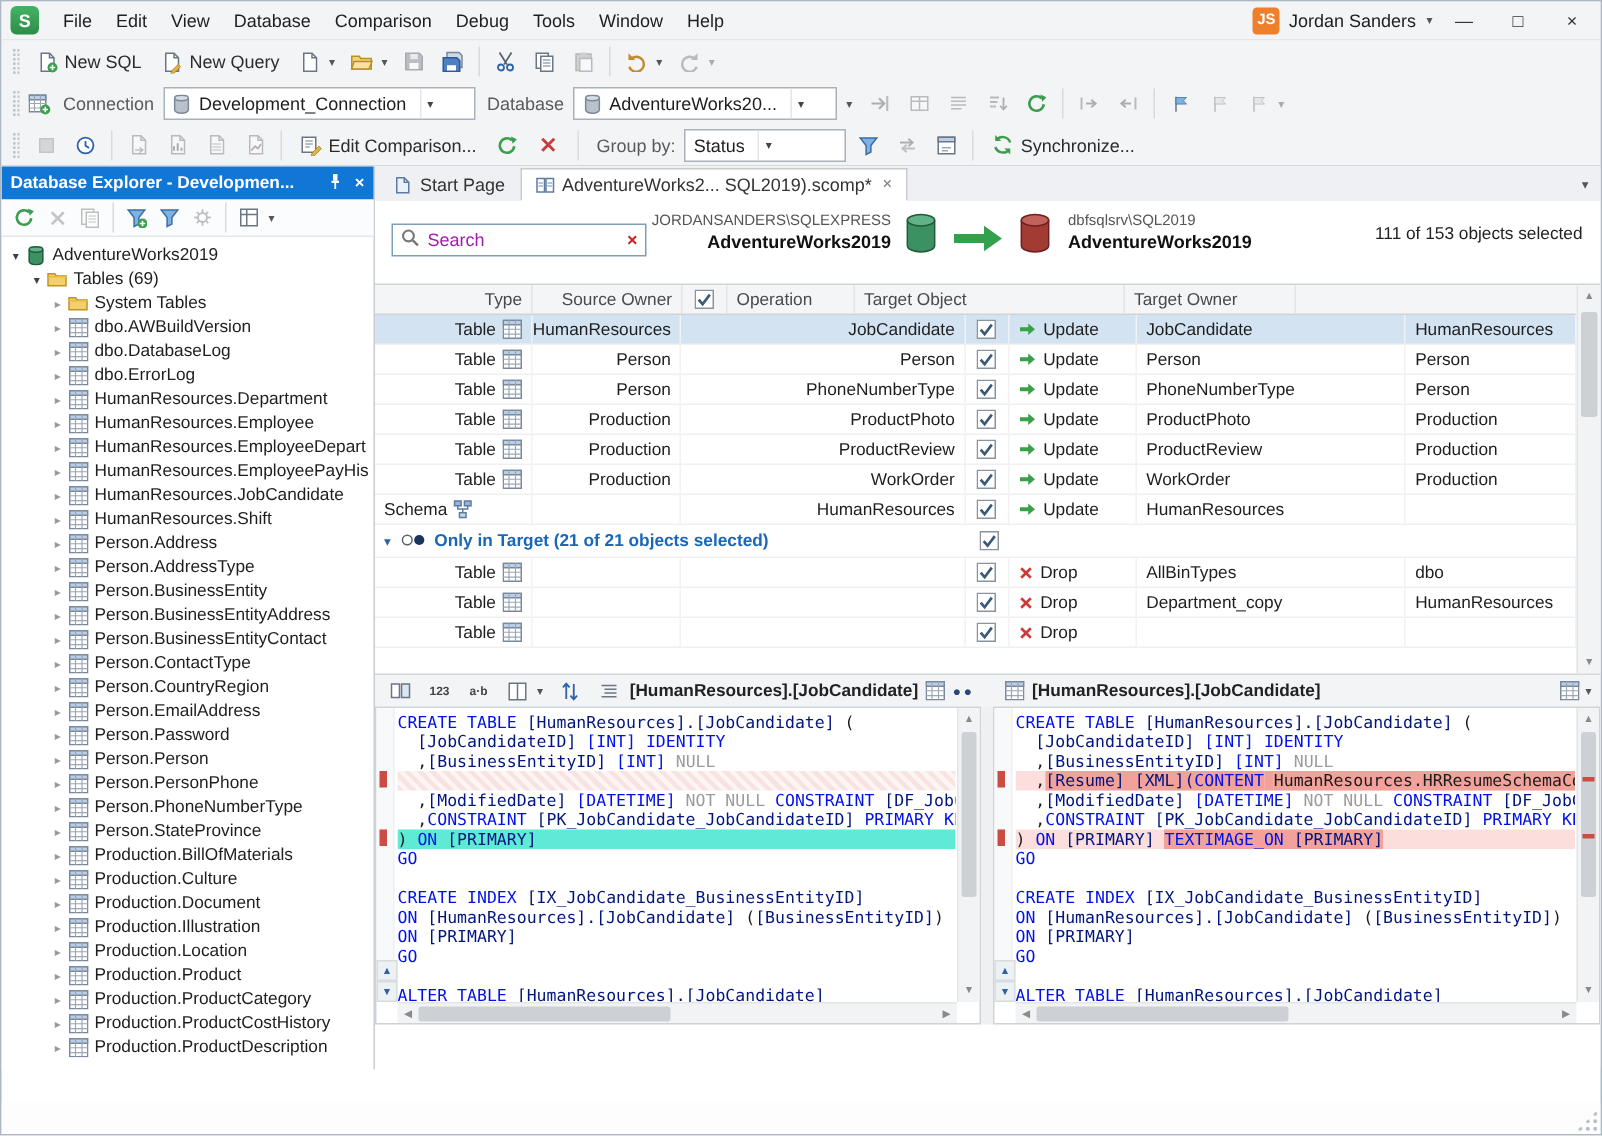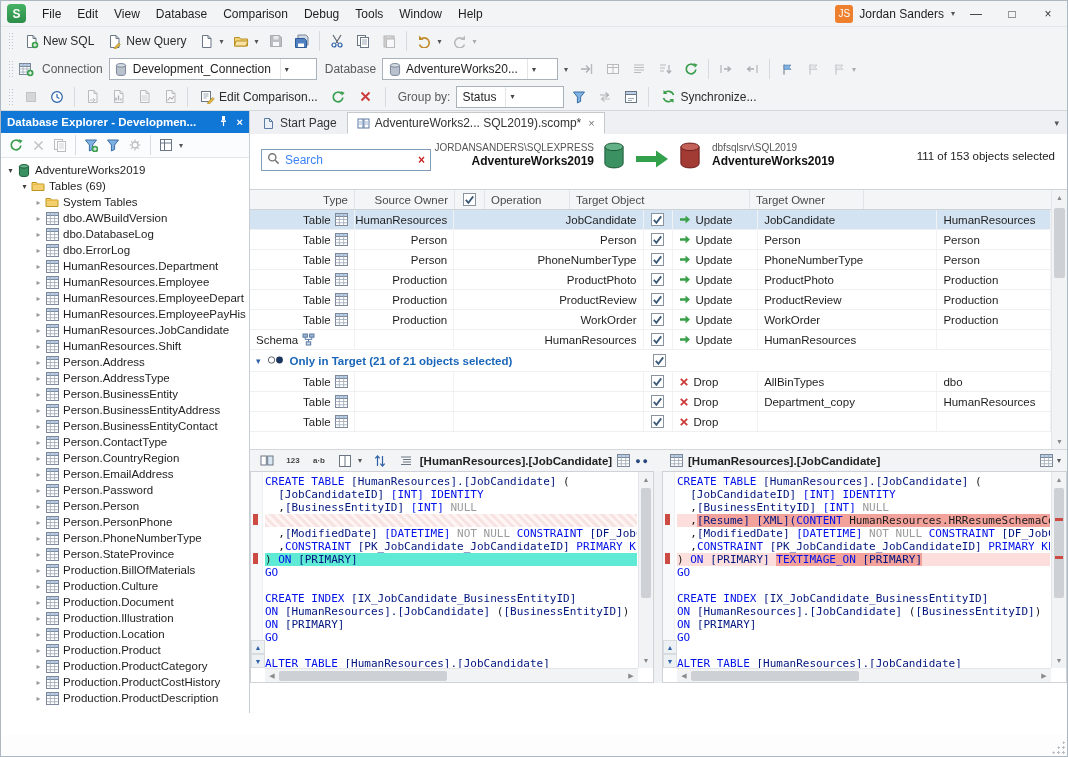--- a/index.html
+++ b/index.html
@@ -16,21 +16,21 @@
 .dd{font-size:8px;color:#555;margin-left:1px}
 .lbl{color:#5a5a5a;margin:0 4px 0 6px}
 .combo{display:flex;align-items:center;height:22px;background:#fff;border:1px solid #a9b1ba;padding:0 0 0 5px;gap:5px;white-space:nowrap}
 .combo .arr{font-size:8px;color:#444;border-left:1px solid #e3e5e8;height:100%;display:flex;align-items:center;padding:0 4px;margin-left:4px}
 
 #menubar{top:0;height:26px;border-bottom:1px solid #e4e6e9}
 .menu-item{padding:0 8px;height:26px;display:flex;align-items:center}
 #logo{width:19px;height:19px;border-radius:4px;background:linear-gradient(#45b263,#2c8e49);color:#fff;
  font-weight:bold;font-size:12px;display:flex;align-items:center;justify-content:center;margin:0 6px 0 2px}
 #user{margin-left:auto;display:flex;align-items:center;gap:6px}
-#jsbadge{width:18px;height:18px;border-radius:3px;background:#ee7f2d;color:#fff;font-size:10px;font-weight:normal;
+#jsbadge{width:18px;height:18px;border-radius:3px;background:#ee7f2d;color:#fff;font-size:10px;font-weight:bold;
  display:flex;align-items:center;justify-content:center}
 .winbtn{width:30px;height:26px;display:flex;align-items:center;justify-content:center;color:#333;font-size:12px}
 
 #tb1{top:26px;height:28px}#tb2{top:54px;height:28px}#tb3{top:82px;height:28px;border-bottom:1px solid #d5d8da}
 
 #explorer{top:110px;left:0;width:249px;height:602px;background:#fff;border-right:1px solid #c9ced4}
 #exp-head{height:22px;background:#1177d7;color:#fff;font-weight:bold;font-size:11.5px;display:flex;align-items:center;padding:0 6px}
 #exp-head .hicons{margin-left:auto;display:flex;gap:8px;align-items:center}
 #exp-tools{height:25px;display:flex;align-items:center;padding:0 4px;border-bottom:1px solid #e4e6e9;background:#fbfcfd}
 #tree{position:absolute;top:48px;left:0;right:0;height:546px;overflow:hidden;padding-top:3px}
@@ -41,21 +41,21 @@
 
 #main{top:110px;left:249px;right:0;height:602px;background:#fff}
 #tabbar{position:absolute;top:0;left:0;right:0;height:23px;background:#eef0f3;display:flex;align-items:flex-end;padding-left:2px}
 .tab{display:flex;align-items:center;gap:5px;height:22px;padding:0 9px;font-size:12px;color:#333;border:1px solid transparent}
 .tab.active{background:#fff;border-color:#c6cacd;border-bottom-color:#fff}
 .tab .x{color:#777;font-size:11px;margin-left:2px}
 #tab-more{margin-left:auto;padding:0 8px;color:#555;font-size:9px;height:22px;display:flex;align-items:center}
 
 #cmp-head{position:absolute;top:23px;left:0;right:0;height:55px;background:#fff}
 #searchbox{position:absolute;left:11px;top:15px;width:170px;height:22px;border:1px solid #7f9db9;display:flex;align-items:center;padding:0 5px;gap:5px;background:#fff}
-#searchbox .ph{color:#3b82f6}
+#searchbox .ph{color:#a21caf}
 #searchbox .clr{margin-left:auto;color:#cc2222;font-weight:bold;font-size:12px}
 .srv{position:absolute;top:8px;display:flex;flex-direction:column;gap:1px}
 .srv .s1{font-size:10px;color:#555}
 .srv .s2{font-size:12px;font-weight:bold;color:#111}
 #src-block{left:186px;width:158px;align-items:flex-end;text-align:right}
 #tgt-block{left:462px;align-items:flex-start}
 #src-db{left:352px;top:8px}#arrow{left:384px;top:14px}#tgt-db{left:428px;top:8px}
 #sel-count{position:absolute;right:12px;top:16px;font-size:11.5px;color:#222}
 #sel-count b{font-weight:normal}
 

